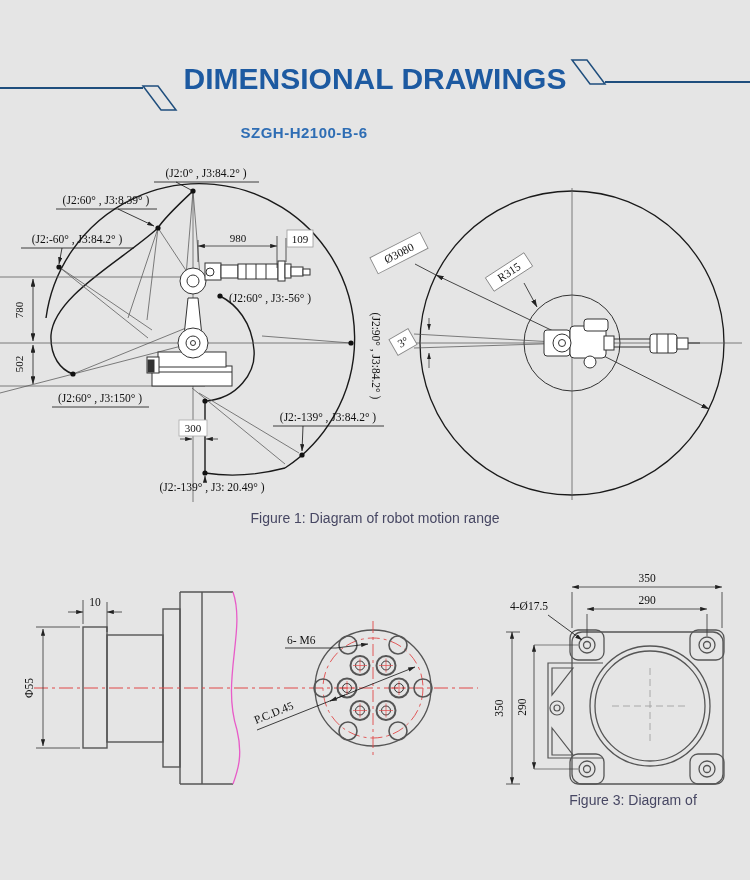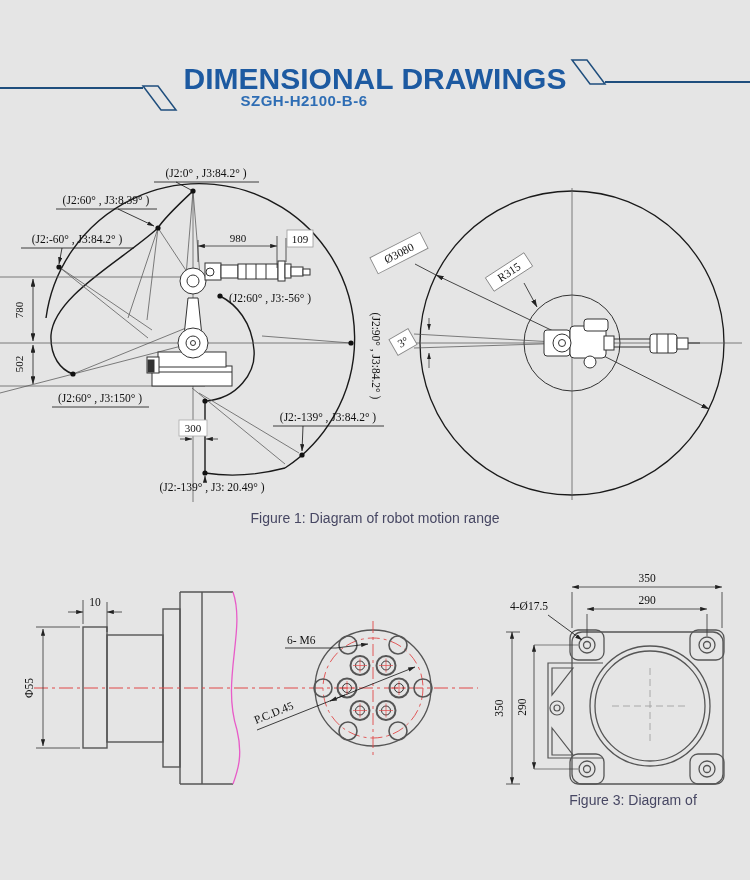--- a/index.html
+++ b/index.html
@@ -1,20 +1,20 @@
 <!DOCTYPE html>
 <html><head>
 <meta charset="utf-8">
 <style>
   html,body{margin:0;padding:0;background:#ffffff;}
   .page{position:relative;width:750px;height:880px;background:#e5e5e5;overflow:hidden;
         font-family:"Liberation Sans",sans-serif;}
   .page-title{position:absolute;top:62px;left:0;width:750px;text-align:center;
         font-size:30px;font-weight:800;letter-spacing:0px;color:#1d5aa1;}
-  .page-subtitle{position:absolute;top:92px;left:0;width:608px;text-align:center;
+  .page-subtitle{position:absolute;top:124px;left:0;width:608px;text-align:center;
         font-size:15px;font-weight:600;letter-spacing:0.5px;color:#2e6db4;}
   .caption{position:absolute;text-align:center;font-size:14px;font-weight:500;
         color:#474763;line-height:1.25;}
   #cap1{top:510px;left:0;width:750px;}
   #cap2{top:792px;left:0;width:472px;}
   #cap3{top:792px;left:508px;width:250px;}
   svg{position:absolute;display:block;}
   svg text{font-family:"Liberation Serif",serif;fill:#111;}
   .cad{font-size:11.5px;}
   .cadsm{font-size:11px;}

